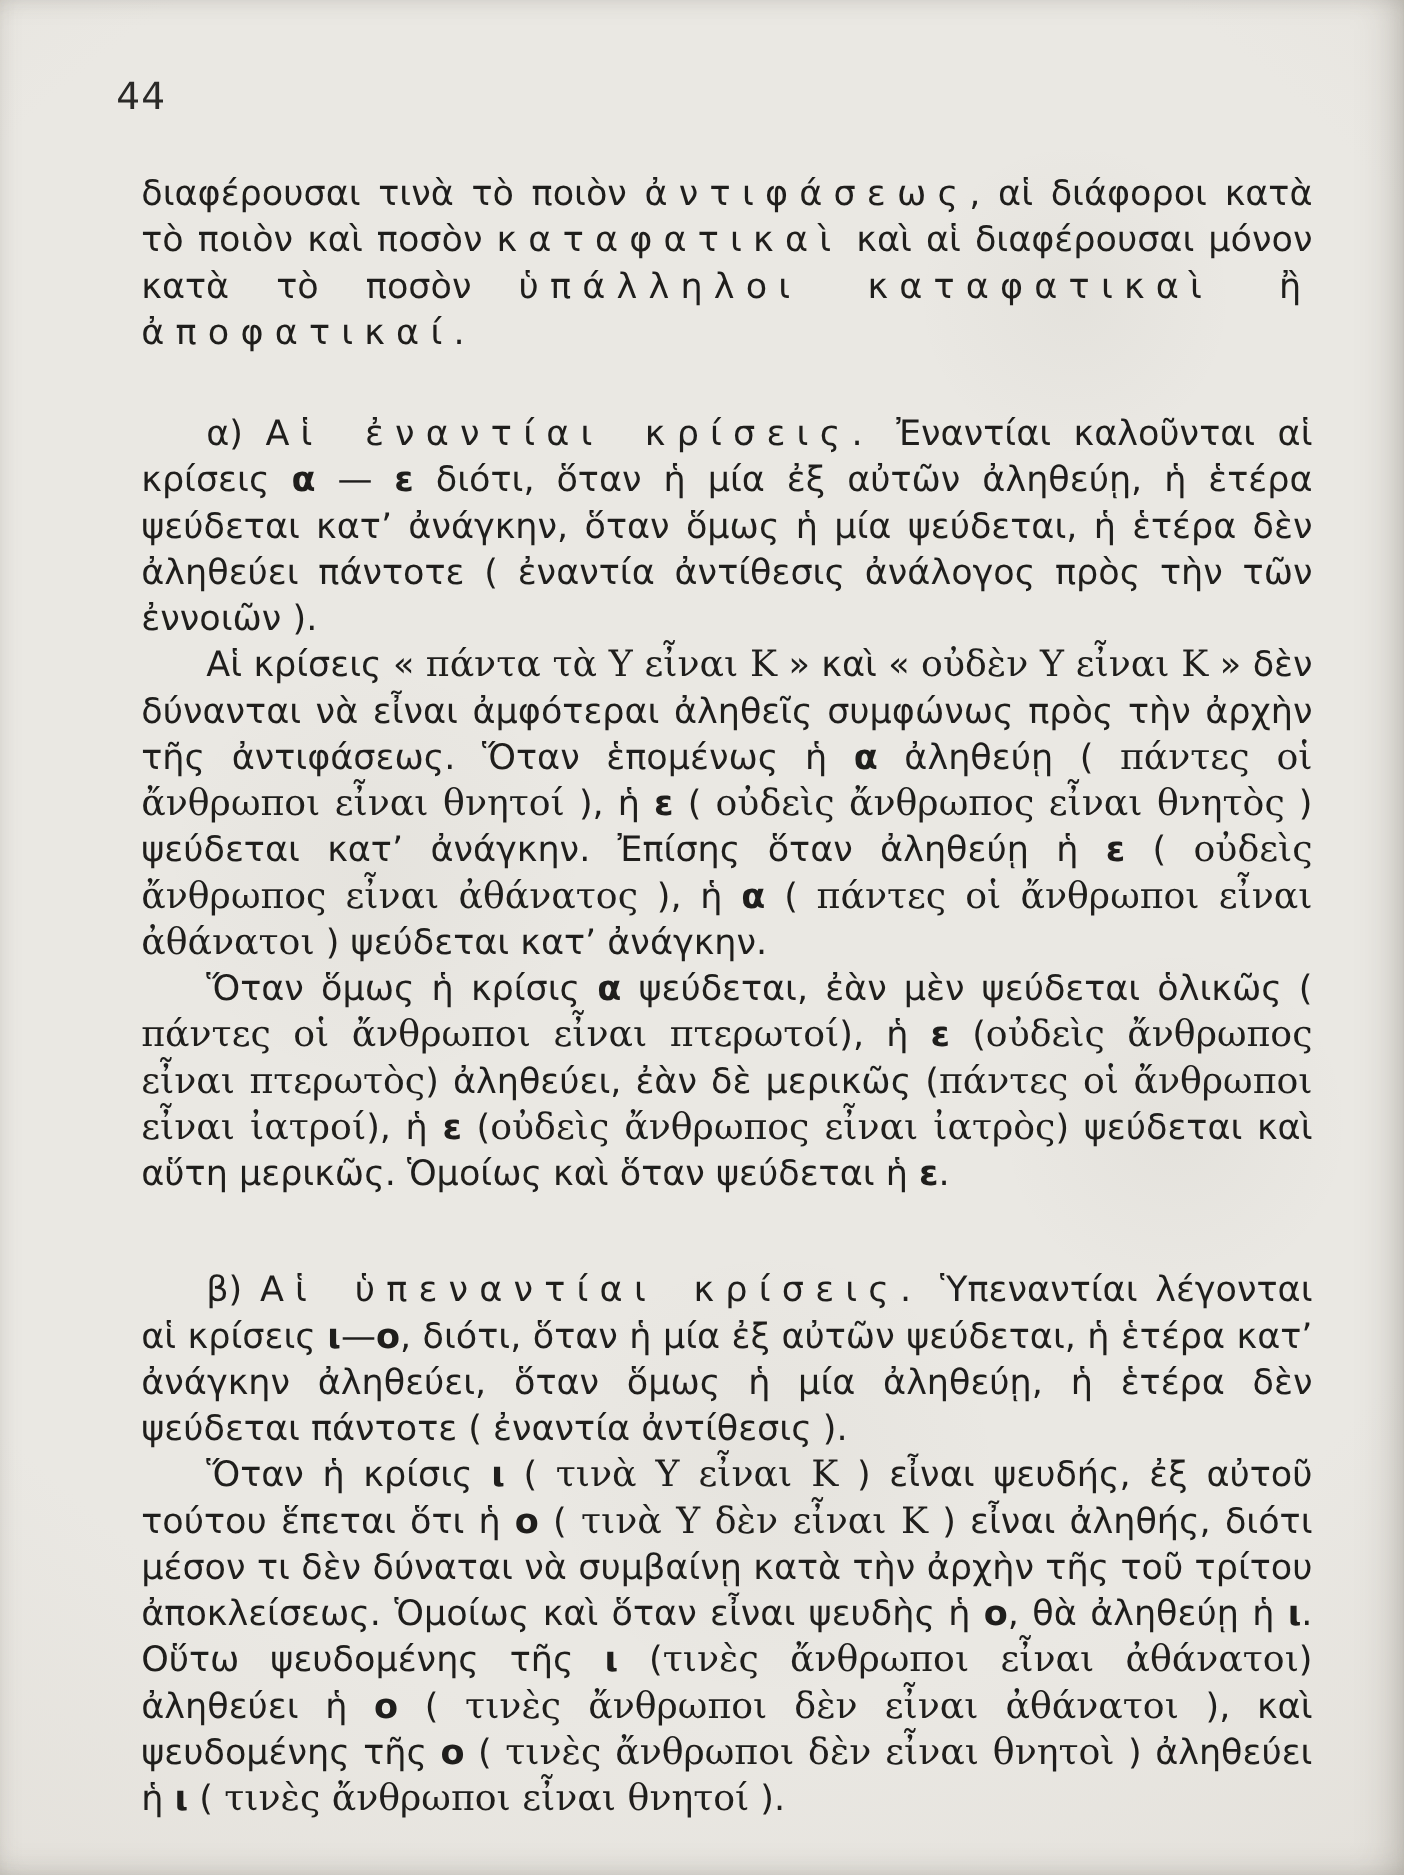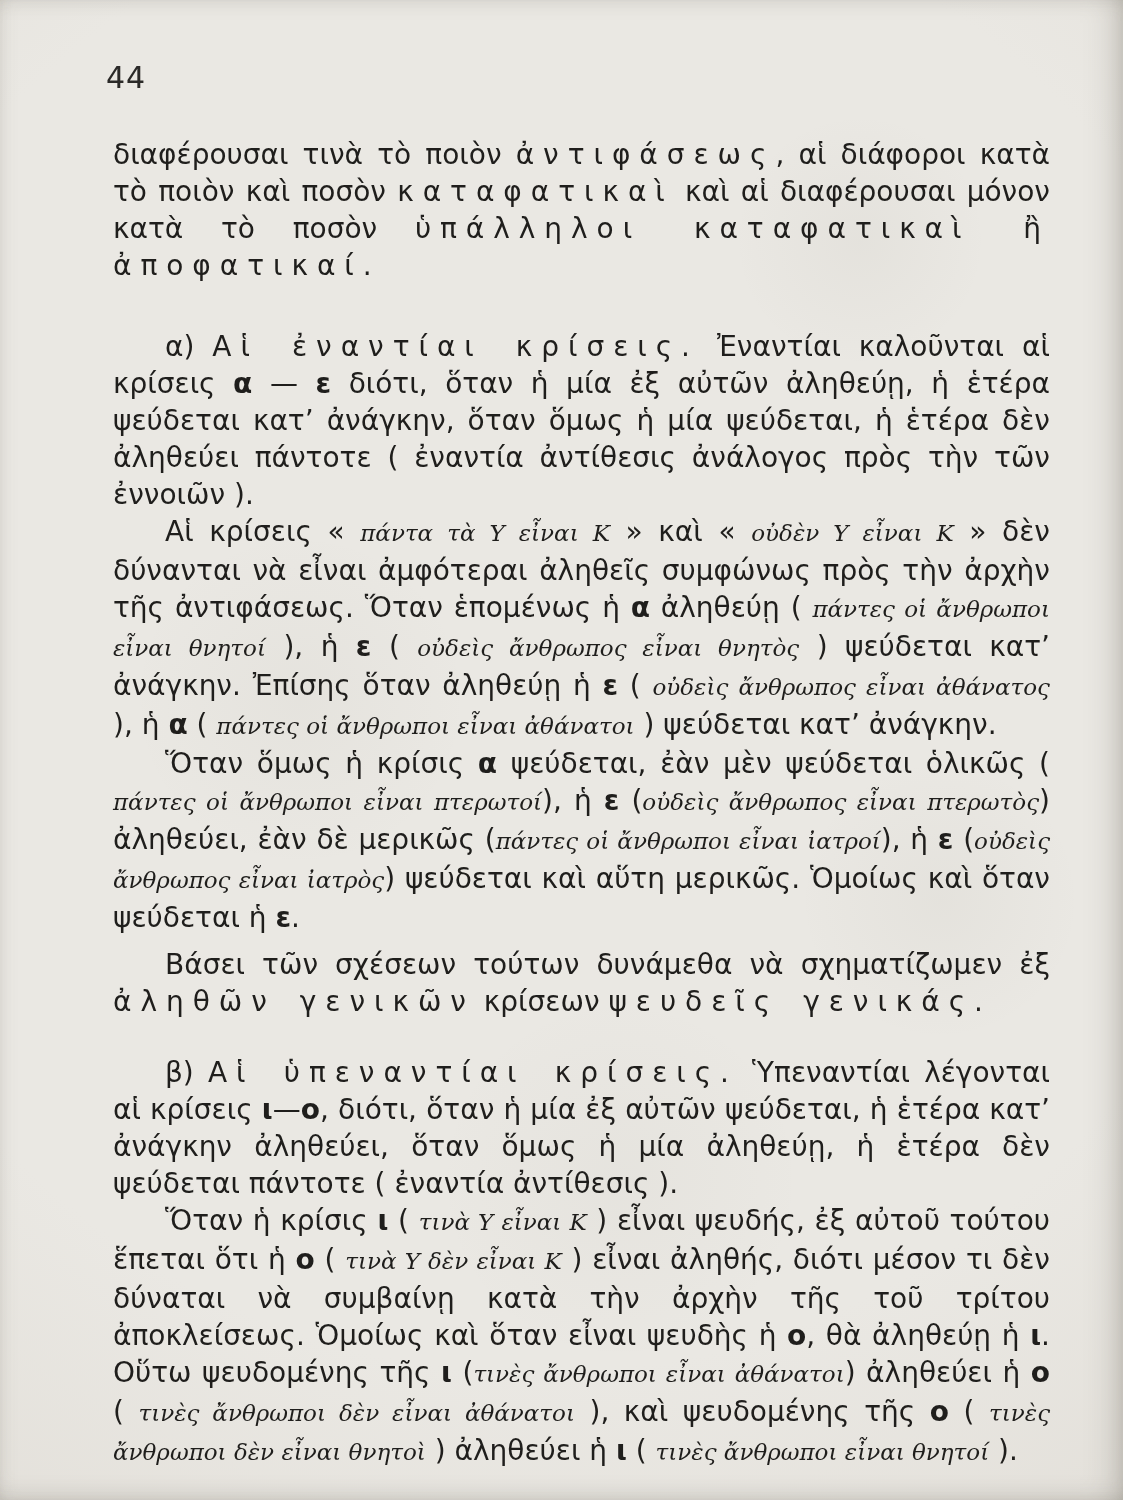--- a/index.html
+++ b/index.html
@@ -29,62 +29,60 @@
     position:absolute;inset:0;
     background:
       radial-gradient(circle 180px at 860px 240px, rgba(120,115,100,.05), transparent 70%),
       radial-gradient(circle 240px at 300px 700px, rgba(120,115,100,.045), transparent 70%),
       radial-gradient(circle 200px at 940px 900px, rgba(120,115,100,.05), transparent 70%),
       radial-gradient(circle 260px at 620px 1180px, rgba(120,115,100,.04), transparent 70%);
     pointer-events:none;
   }
   .page-number{
     position:absolute;
-    top:60px;left:106px;
+    top:60px;left:93px;
     font-size:30px;
     letter-spacing:1px;
     color:#2b2a28;
   }
   .content{
     position:absolute;
     top:136px;left:113px;
     width:937px;
   }
   p.para{
     margin:0;
     font-size:28px;
     line-height:37px;
     text-align:justify;
     color:var(--ink);
   }
   p.para.indent{text-indent:52px;}
   p.para.gap-md{margin-top:44px;}
-  p.para.gap-lg{margin-top:34px;}
+  p.para.gap-lg{margin-top:56px;}
   p.para.gap-sm{margin-top:10px;}
   .seg-n{}
   .seg-b{font-weight:bold;}
   .seg-i{
     font-family:"DejaVu Serif", serif;
-    font-style:italic;
-    font-size:23px;
+    font-size:29px;
   }
   .seg-sp{
     letter-spacing:.32em;
     word-spacing:.22em;
   }
 </style>
 </head>
 <body>
 
 <div class="page">
   <div class="page-number">44</div>
 
   <div class="content">
     <p class="para"><span class="seg-n">διαφέρουσαι τινὰ τὸ ποιὸν </span><span class="seg-sp">ἀντιφάσεως</span><span class="seg-n">, αἱ διάφοροι κατὰ τὸ ποιὸν καὶ ποσὸν </span><span class="seg-sp">καταφατικαὶ</span><span class="seg-n"> καὶ αἱ διαφέρουσαι μόνον κατὰ τὸ ποσὸν </span><span class="seg-sp">ὑπάλληλοι καταφατικαὶ ἢ ἀποφατικαί.</span></p>
     <p class="para indent gap-md"><span class="seg-n">α) </span><span class="seg-sp">Αἱ ἐναντίαι κρίσεις.</span><span class="seg-n"> Ἐναντίαι καλοῦνται αἱ κρίσεις </span><span class="seg-b">α</span><span class="seg-n"> — </span><span class="seg-b">ε</span><span class="seg-n"> διότι, ὅταν ἡ μία ἐξ αὐτῶν ἀληθεύῃ, ἡ ἑτέρα ψεύδεται κατ’ ἀνάγκην, ὅταν ὅμως ἡ μία ψεύδεται, ἡ ἑτέρα δὲν ἀληθεύει πάντοτε ( ἐναντία ἀντίθεσις ἀνάλογος πρὸς τὴν τῶν ἐννοιῶν ).</span></p>
     <p class="para indent"><span class="seg-n">Αἱ κρίσεις « </span><span class="seg-i">πάντα τὰ Υ εἶναι Κ</span><span class="seg-n"> » καὶ « </span><span class="seg-i">οὐδὲν Υ εἶναι Κ</span><span class="seg-n"> » δὲν δύνανται νὰ εἶναι ἀμφότεραι ἀληθεῖς συμφώνως πρὸς τὴν ἀρχὴν τῆς ἀντιφάσεως. Ὅταν ἑπομένως ἡ </span><span class="seg-b">α</span><span class="seg-n"> ἀληθεύῃ ( </span><span class="seg-i">πάντες οἱ ἄνθρωποι εἶναι θνητοί</span><span class="seg-n"> ), ἡ </span><span class="seg-b">ε</span><span class="seg-n"> ( </span><span class="seg-i">οὐδεὶς ἄνθρωπος εἶναι θνητὸς</span><span class="seg-n"> ) ψεύδεται κατ’ ἀνάγκην. Ἐπίσης ὅταν ἀληθεύῃ ἡ </span><span class="seg-b">ε</span><span class="seg-n"> ( </span><span class="seg-i">οὐδεὶς ἄνθρωπος εἶναι ἀθάνατος</span><span class="seg-n"> ), ἡ </span><span class="seg-b">α</span><span class="seg-n"> ( </span><span class="seg-i">πάντες οἱ ἄνθρωποι εἶναι ἀθάνατοι</span><span class="seg-n"> ) ψεύδεται κατ’ ἀνάγκην.</span></p>
     <p class="para indent"><span class="seg-n">Ὅταν ὅμως ἡ κρίσις </span><span class="seg-b">α</span><span class="seg-n"> ψεύδεται, ἐὰν μὲν ψεύδεται ὁλικῶς ( </span><span class="seg-i">πάντες οἱ ἄνθρωποι εἶναι πτερωτοί</span><span class="seg-n">), ἡ </span><span class="seg-b">ε</span><span class="seg-n"> (</span><span class="seg-i">οὐδεὶς ἄνθρωπος εἶναι πτερωτὸς</span><span class="seg-n">) ἀληθεύει, ἐὰν δὲ μερικῶς (</span><span class="seg-i">πάντες οἱ ἄνθρωποι εἶναι ἰατροί</span><span class="seg-n">), ἡ </span><span class="seg-b">ε</span><span class="seg-n"> (</span><span class="seg-i">οὐδεὶς ἄνθρωπος εἶναι ἰατρὸς</span><span class="seg-n">) ψεύδεται καὶ αὕτη μερικῶς. Ὁμοίως καὶ ὅταν ψεύδεται ἡ </span><span class="seg-b">ε</span><span class="seg-n">.</span></p>
-    <p class="para indent gap-sm"><span class="seg-n">Βάσει τῶν σχέσεων τούτων δυνάμεθα νὰ σχηματίζωμεν ἐξ </span><span class="seg-sp">ἀληθῶν γενικῶν</span><span class="seg-n"> κρίσεων </span><span class="seg-sp">ψευδεῖς γενικάς.</span></p>
     <p class="para indent gap-lg"><span class="seg-n">β) </span><span class="seg-sp">Αἱ ὑπεναντίαι κρίσεις.</span><span class="seg-n"> Ὑπεναντίαι λέγονται αἱ κρίσεις </span><span class="seg-b">ι</span><span class="seg-n">—</span><span class="seg-b">ο</span><span class="seg-n">, διότι, ὅταν ἡ μία ἐξ αὐτῶν ψεύδεται, ἡ ἑτέρα κατ’ ἀνάγκην ἀληθεύει, ὅταν ὅμως ἡ μία ἀληθεύῃ, ἡ ἑτέρα δὲν ψεύδεται πάντοτε ( ἐναντία ἀντίθεσις ).</span></p>
     <p class="para indent"><span class="seg-n">Ὅταν ἡ κρίσις </span><span class="seg-b">ι</span><span class="seg-n"> ( </span><span class="seg-i">τινὰ Υ εἶναι Κ</span><span class="seg-n"> ) εἶναι ψευδής, ἐξ αὐτοῦ τούτου ἕπεται ὅτι ἡ </span><span class="seg-b">ο</span><span class="seg-n"> ( </span><span class="seg-i">τινὰ Υ δὲν εἶναι Κ</span><span class="seg-n"> ) εἶναι ἀληθής, διότι μέσον τι δὲν δύναται νὰ συμβαίνῃ κατὰ τὴν ἀρχὴν τῆς τοῦ τρίτου ἀποκλείσεως. Ὁμοίως καὶ ὅταν εἶναι ψευδὴς ἡ </span><span class="seg-b">ο</span><span class="seg-n">, θὰ ἀληθεύῃ ἡ </span><span class="seg-b">ι</span><span class="seg-n">. Οὕτω ψευδομένης τῆς </span><span class="seg-b">ι</span><span class="seg-n"> (</span><span class="seg-i">τινὲς ἄνθρωποι εἶναι ἀθάνατοι</span><span class="seg-n">) ἀληθεύει ἡ </span><span class="seg-b">ο</span><span class="seg-n"> ( </span><span class="seg-i">τινὲς ἄνθρωποι δὲν εἶναι ἀθάνατοι</span><span class="seg-n"> ), καὶ ψευδομένης τῆς </span><span class="seg-b">ο</span><span class="seg-n"> ( </span><span class="seg-i">τινὲς ἄνθρωποι δὲν εἶναι θνητοὶ</span><span class="seg-n"> ) ἀληθεύει ἡ </span><span class="seg-b">ι</span><span class="seg-n"> ( </span><span class="seg-i">τινὲς ἄνθρωποι εἶναι θνητοί</span><span class="seg-n"> ).</span></p>
 
   </div>
 </div>
 
 </body></html>

